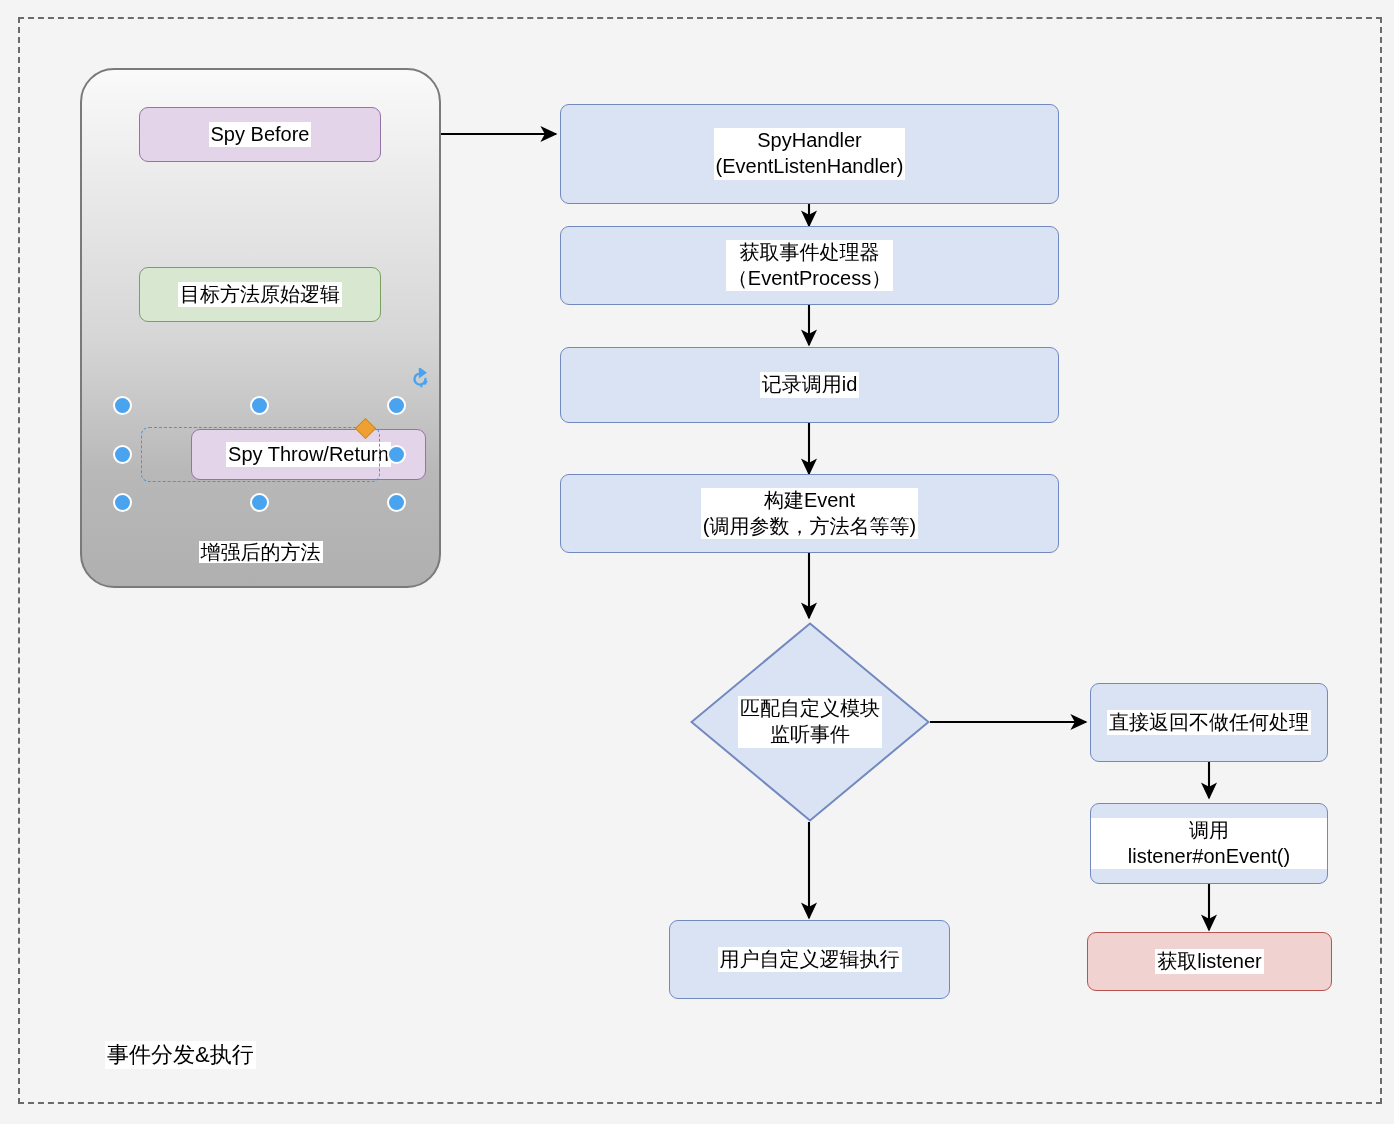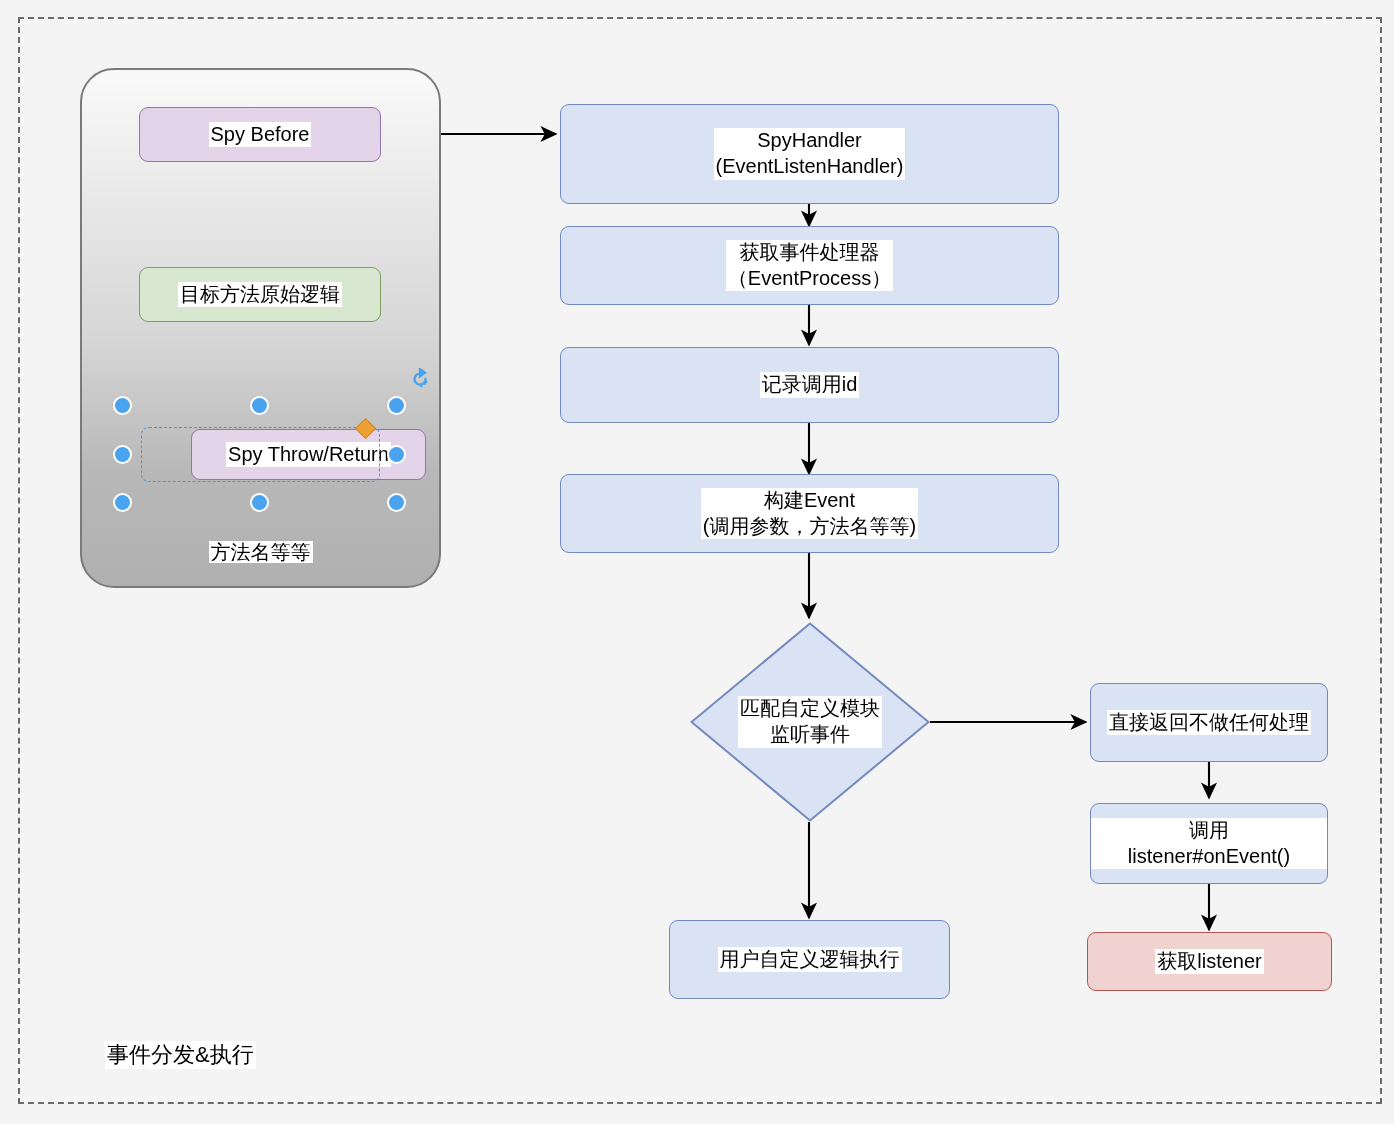--- a/index.html
+++ b/index.html
@@ -184,21 +184,21 @@
 
     <line x1="809" y1="822" x2="809" y2="918" stroke="#000" stroke-width="2.1" marker-end="url(#arrow)"></line>
 
     <line x1="1209" y1="762" x2="1209" y2="798" stroke="#000" stroke-width="2.1" marker-end="url(#arrow)"></line>
 
     <line x1="1209" y1="884" x2="1209" y2="930" stroke="#000" stroke-width="2.1" marker-end="url(#arrow)"></line>
   </svg>
 
   <div id="group-container">
     <div id="group-label">
-      <span class="txt">方法名等等</span>
+      <span class="txt">增强后的方法</span>
     </div>
   </div>
 
   <div class="node box purple" style="left:139px; top:107px; width:242px; height:55px;">
     <span class="txt">Spy Before</span>
   </div>
 
   <div class="node box green" style="left:139px; top:267px; width:242px; height:55px;">
     <span class="txt">目标方法原始逻辑</span>
   </div>

